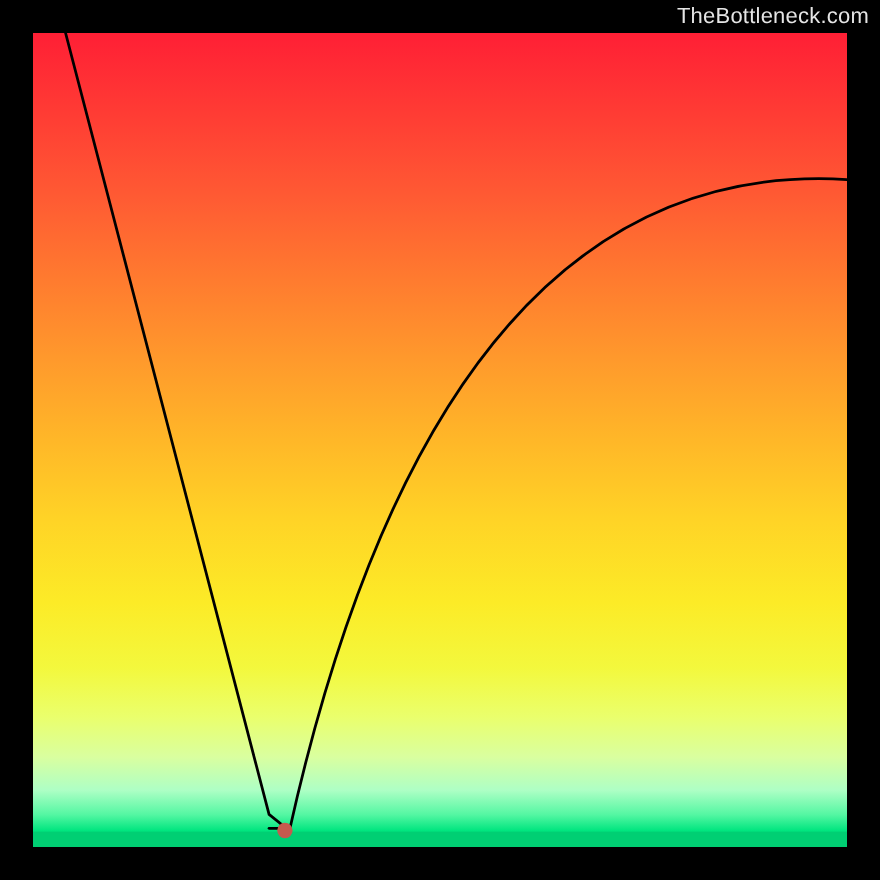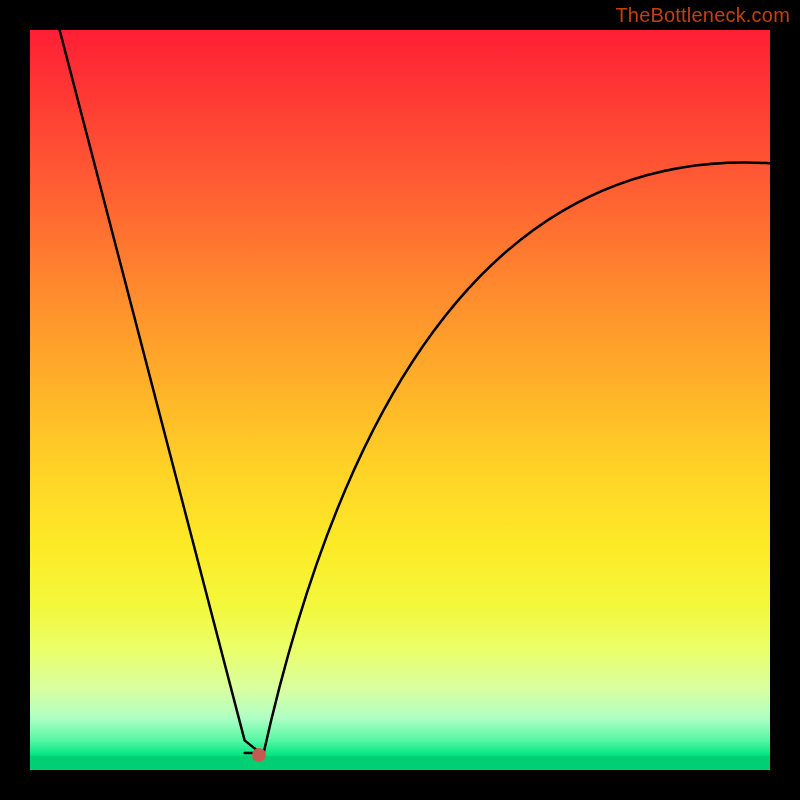--- a/index.html
+++ b/index.html
@@ -14,21 +14,21 @@
   .stage {
     position: relative;
     width: 800px;
     height: 800px;
     background: #000;
   }
   .watermark {
     position: absolute;
     top: 4px;
     right: 10px;
-    color: #c2410c;
+    color: #e5e5e5;
     font-size: 20px;
     font-weight: 500;
     letter-spacing: 0.2px;
     z-index: 5;
   }
   .plot {
     position: absolute;
     left: 30px;
     top: 30px;
     width: 740px;

